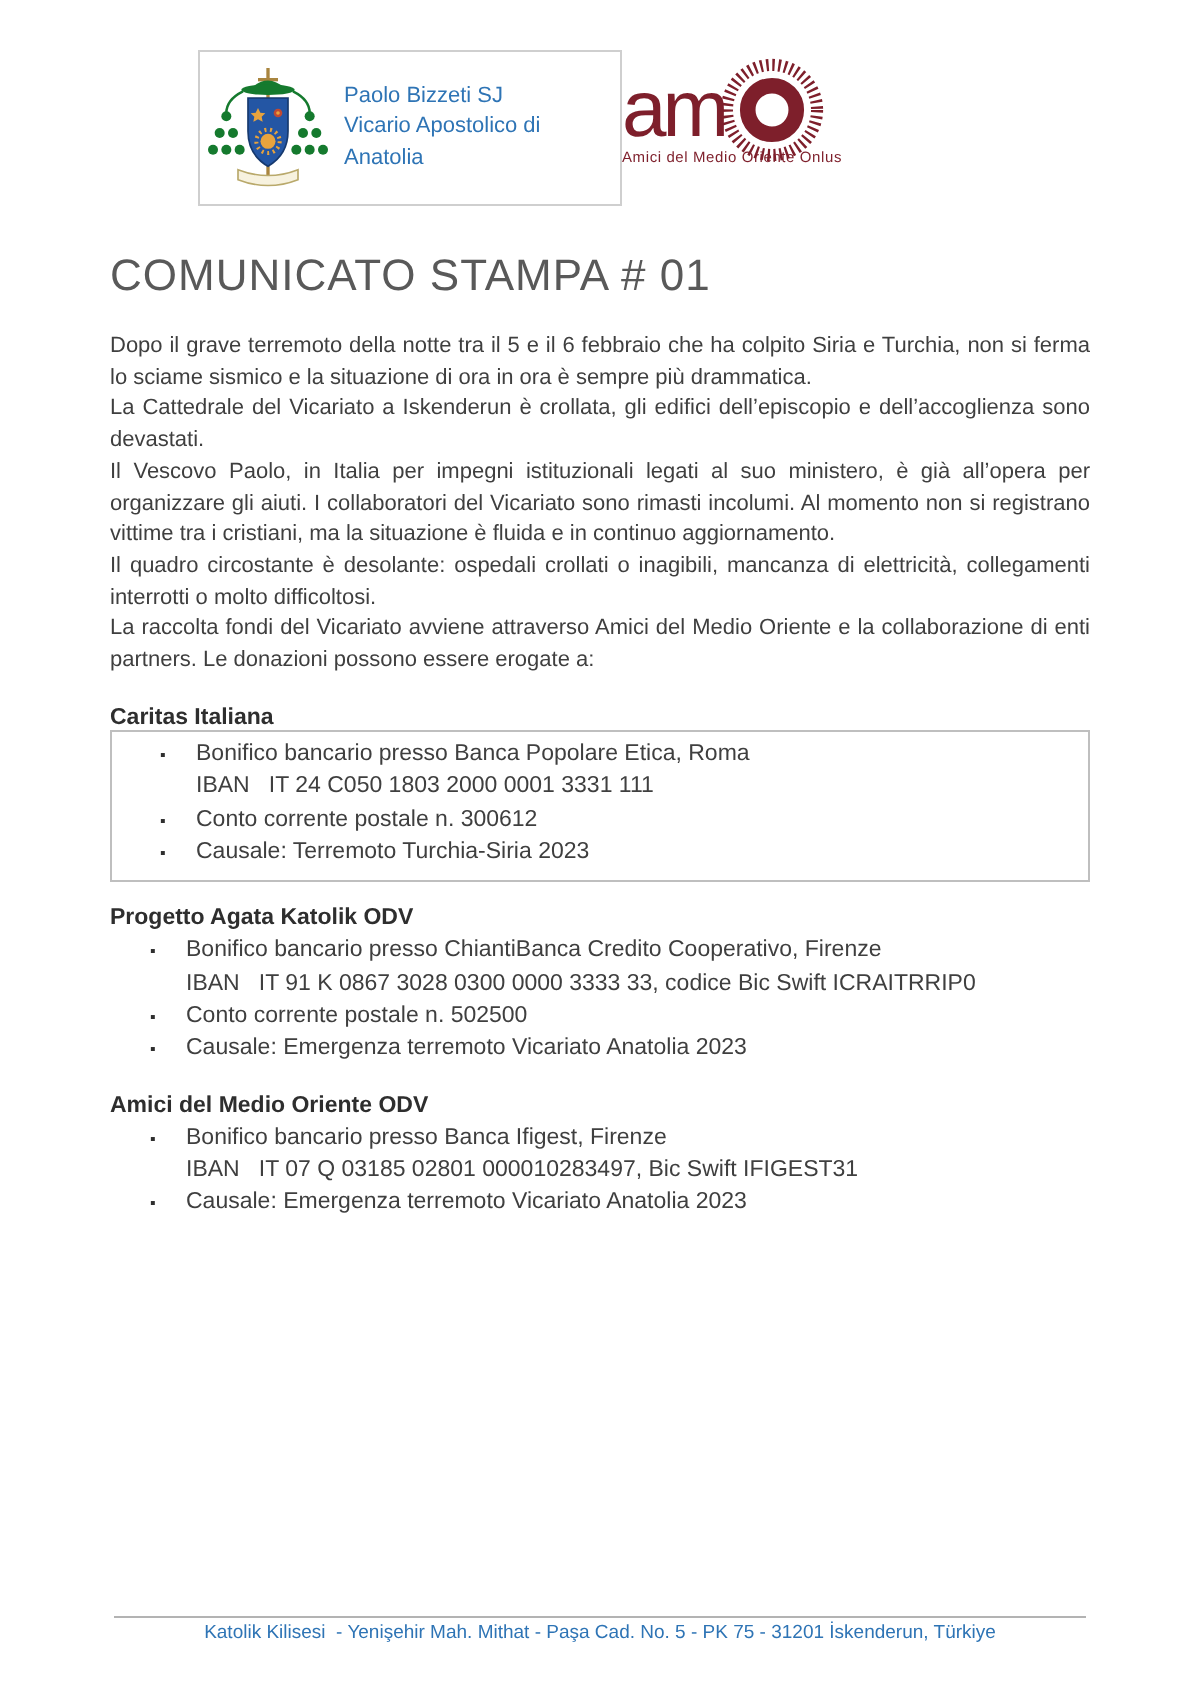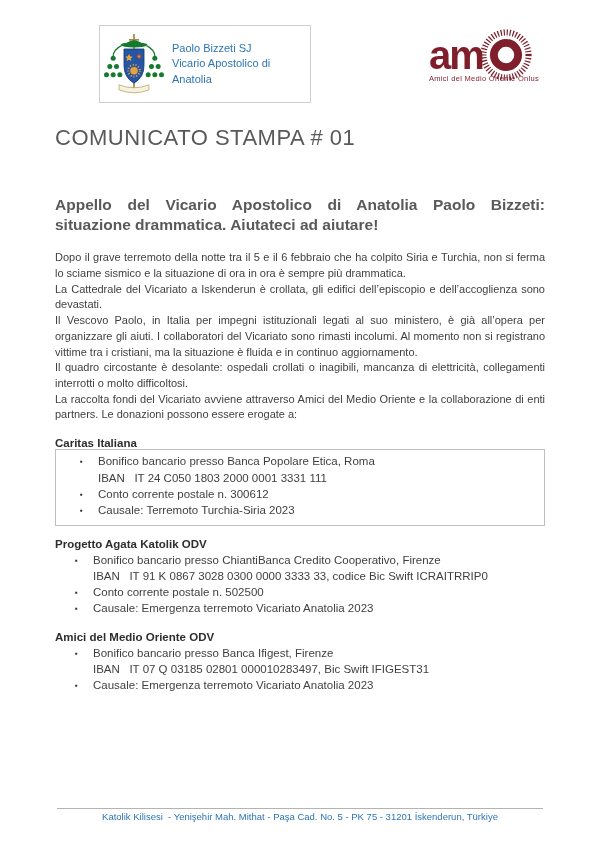--- a/index.html
+++ b/index.html
@@ -8,33 +8,33 @@
     position:relative;
     width:600px; height:848px;
     margin:0 auto;
     background:#ffffff;
     font-family:"Liberation Sans", sans-serif;
     color:var(--body_gray,#3f3f3f);
     padding:25px 55px 0 55px;
     overflow:hidden;
   }
   
-  .header { display:flex; justify-content:space-between; align-items:flex-start;padding-left:44px; }
+  .header { display:flex; align-items:flex-start;padding-left:44px; }
   .crest-block {
     display:flex; align-items:center; gap:8px;
     border:1px solid #cfcfcf;
     width:212px; height:78px;
     padding:3px 6px 3px 4px;
   }
   .crest-svg { width:60px; height:68px; flex:none; }
   .crest-text { color:var(--blue,#2E74B5); font-size:11px; line-height:1.4; }
   .amo-block { margin-top:4px; margin-right:6px; }
   .amo-word { display:flex; align-items:center; }
   .amo-letters {
-    font-size:40px; font-weight:bold; letter-spacing:-2px;
+    font-size:40px; font-weight:normal; letter-spacing:-2px;
     color:var(--maroon,#7E1F2B); line-height:1;
   }
   .amo-sun { width:52px; height:52px; margin-left:-3px; }
   .amo-sub {
     font-size:7.5px; font-weight:normal; color:var(--maroon,#7E1F2B);
     margin-top:-7px; letter-spacing:0.3px;
   }
   
   .title {
     margin-top:22px; text-align:left;
@@ -125,21 +125,20 @@
           <circle cx="30" cy="30" r="14" fill="none" stroke="#7E1F2B" stroke-width="9"></circle>
         </svg>
       </div>
       <div class="amo-sub">Amici del Medio Oriente Onlus</div>
     </div>
 
   </div>
 
   <h1 class="title">COMUNICATO STAMPA # 01</h1>
 
-  <h2 class="subtitle">Appello del Vicario Apostolico di Anatolia Paolo Bizzeti: situazione drammatica. Aiutateci ad aiutare!</h2>
 
   <div class="body-text">
       <p>Dopo il grave terremoto della notte tra il 5 e il 6 febbraio che ha colpito Siria e Turchia, non si ferma lo sciame sismico e la situazione di ora in ora è sempre più drammatica.</p>
       <p>La Cattedrale del Vicariato a Iskenderun è crollata, gli edifici dell’episcopio e dell’accoglienza sono devastati.</p>
       <p>Il Vescovo Paolo, in Italia per impegni istituzionali legati al suo ministero, è già all’opera per organizzare gli aiuti. I collaboratori del Vicariato sono rimasti incolumi. Al momento non si registrano vittime tra i cristiani, ma la situazione è fluida e in continuo aggiornamento.</p>
       <p>Il quadro circostante è desolante: ospedali crollati o inagibili, mancanza di elettricità, collegamenti interrotti o molto difficoltosi.</p>
       <p>La raccolta fondi del Vicariato avviene attraverso Amici del Medio Oriente e la collaborazione di enti partners. Le donazioni possono essere erogate a:</p>
     </div>
 
   <div class="sections">

